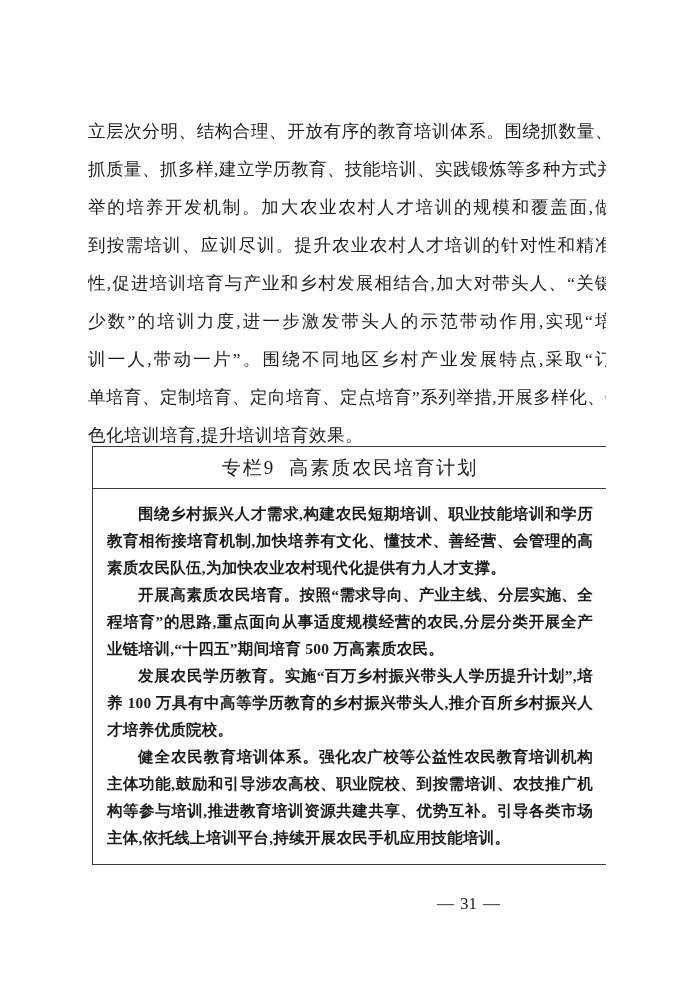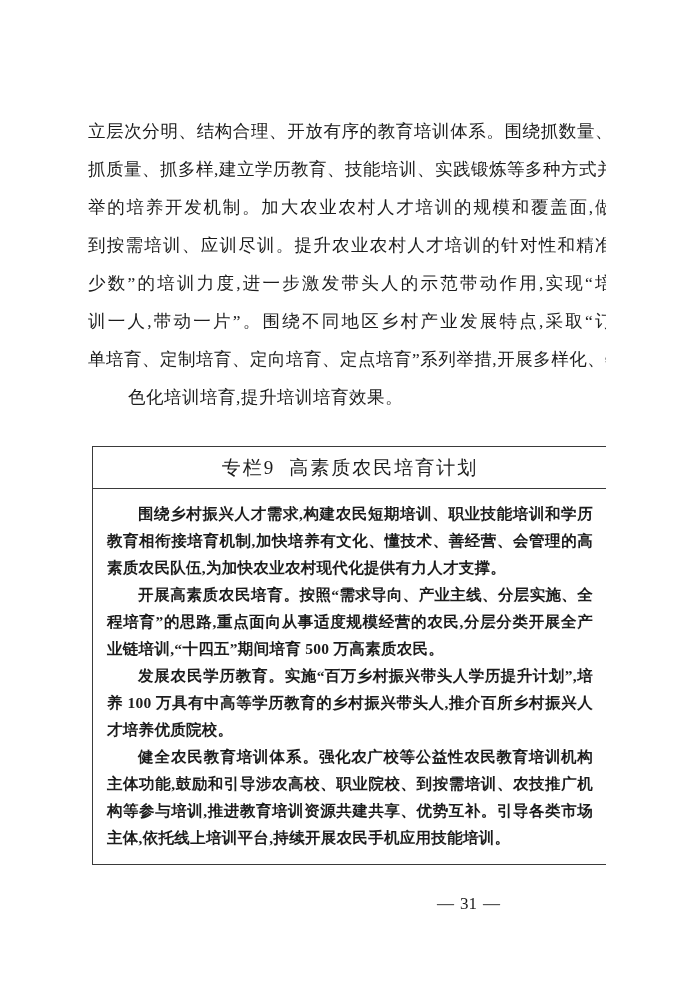--- a/index.html
+++ b/index.html
@@ -29,21 +29,20 @@
     text-align: justify;
     text-align-last: justify;
     white-space: nowrap;
     letter-spacing: 0.5px;
     overflow: hidden;
   }
   .body-line.last {
     text-align: left;
     text-align-last: left;
     white-space: normal;
-    margin-left: 40px;
   }
   
   .panel {
     position: absolute;
     left: 92px; top: 446px;
     width: 516px;
     border: 1px solid #3a3a3a;
     background: #ffffff;
   }
   .panel-title {
@@ -90,20 +89,21 @@
 </head>
 <body>
 
 <div class="page">
 
   <div class="body-text">
     <div class="body-line">立层次分明、结构合理、开放有序的教育培训体系。围绕抓数量、</div>
     <div class="body-line">抓质量、抓多样,建立学历教育、技能培训、实践锻炼等多种方式并</div>
     <div class="body-line">举的培养开发机制。加大农业农村人才培训的规模和覆盖面,做</div>
     <div class="body-line">到按需培训、应训尽训。提升农业农村人才培训的针对性和精准</div>
+    <div class="body-line">性,促进培训培育与产业和乡村发展相结合,加大对带头人、“关键</div>
     <div class="body-line">少数”的培训力度,进一步激发带头人的示范带动作用,实现“培</div>
     <div class="body-line">训一人,带动一片”。围绕不同地区乡村产业发展特点,采取“订</div>
     <div class="body-line">单培育、定制培育、定向培育、定点培育”系列举措,开展多样化、特</div>
     <div class="body-line last">色化培训培育,提升培训培育效果。</div>
   </div>
 
   <div class="panel">
     <div class="panel-title">
       <span class="box-label">专栏9</span><span>高素质农民培育计划</span>
     </div>

